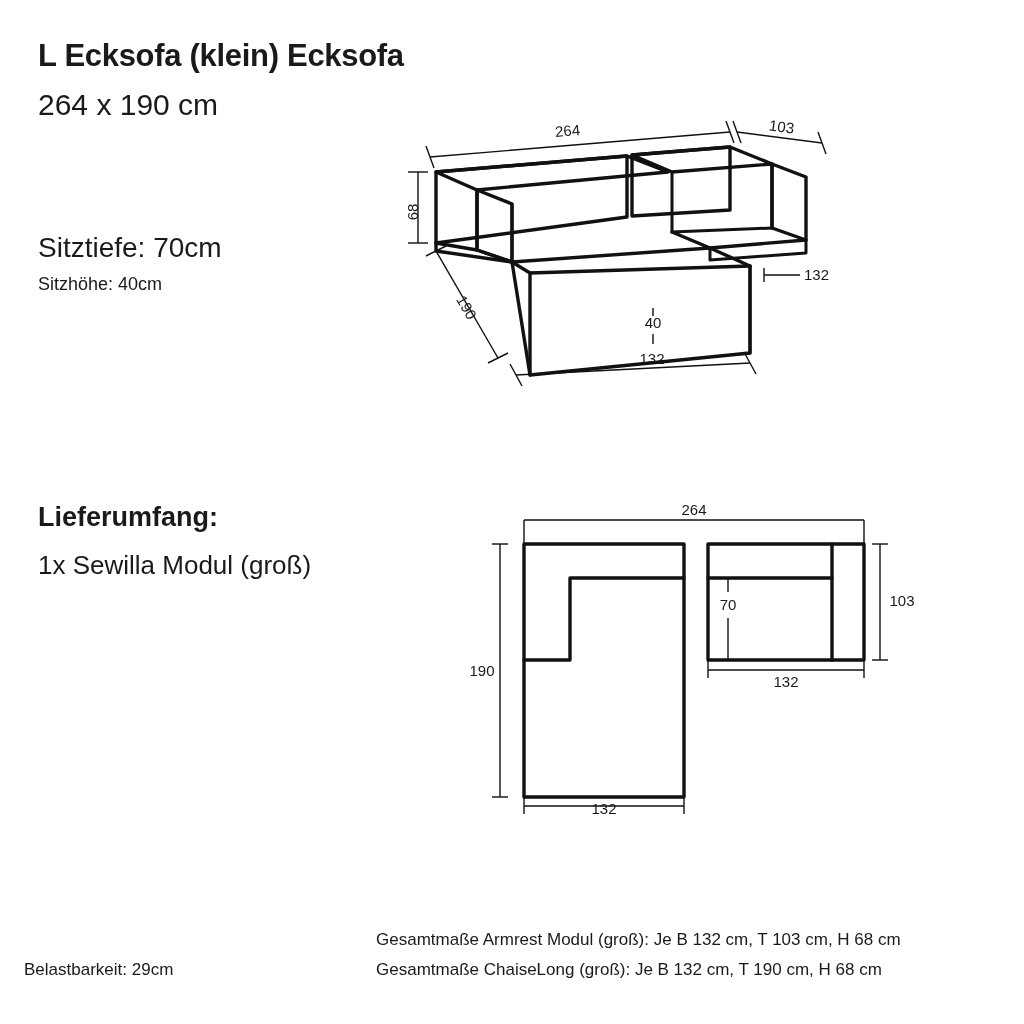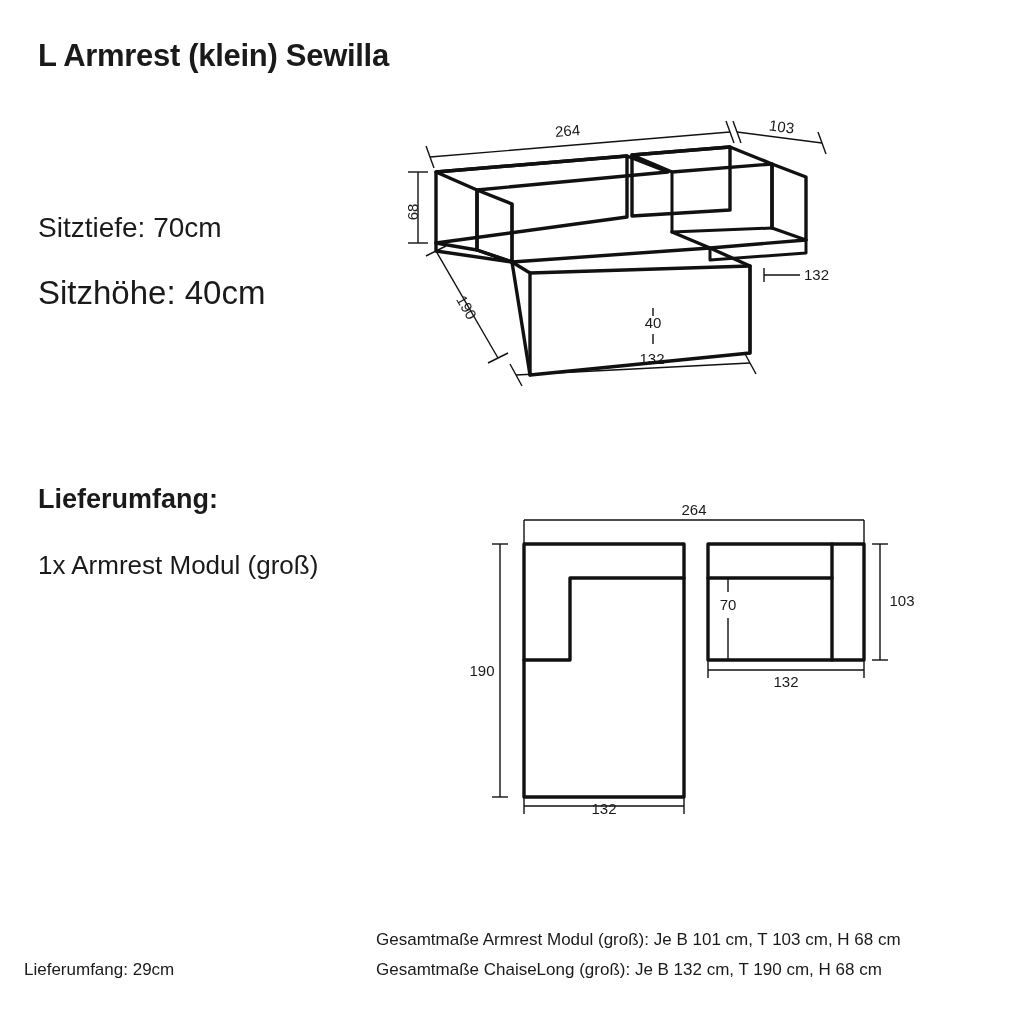--- a/index.html
+++ b/index.html
@@ -34,37 +34,37 @@
     position: absolute;
     left: 38px;
     top: 88px;
     font-size: 30px;
     font-weight: normal;
     white-space: nowrap;
   }
   #spec-depth {
     position: absolute;
     left: 38px;
-    top: 212px;
+    top: 232px;
     font-size: 28px;
     white-space: nowrap;
   }
   #spec-height {
     position: absolute;
     left: 38px;
     top: 274px;
-    font-size: 33px;
+    font-size: 18px;
     white-space: nowrap;
   }
 
   
   #scope-heading {
     position: absolute;
     left: 38px;
-    top: 484px;
+    top: 502px;
     font-size: 27px;
     font-weight: bold;
     white-space: nowrap;
   }
   #scope-item-0 {
     position: absolute;
     left: 38px;
     top: 550px;
     font-size: 26px;
     white-space: nowrap;
@@ -118,21 +118,22 @@
     fill: none;
     stroke: #111111;
     stroke-width: 1.4;
   }
 </style>
 </head>
 <body>
 
 <div class="page">
 
-  <div id="product-title">L Armrest (klein) Sewilla</div>
+  <div id="product-title">L Ecksofa (klein) Ecksofa</div>
+  <div id="product-dimensions">264 x 190 cm</div>
   <div id="spec-depth">Sitztiefe: 70cm</div>
   <div id="spec-height">Sitzhöhe: 40cm</div>
 
   <svg id="iso-drawing" class="drawing" width="600" height="330" viewBox="0 0 600 330">
 
     <g class="dim-line">
       <path d="M 30 47 L 330 22"></path>
       <path d="M 26 36 L 34 58"></path>
       <path d="M 326 11 L 334 33"></path>
     </g>
@@ -206,21 +207,21 @@
       <path class="sofa-line" d="M 130 163 L 350 156"></path>
 
       <path class="sofa-line" d="M 36 133 L 77 140"></path>
       <path class="sofa-line" d="M 36 133 L 36 141 L 112 152"></path>
 
       <path class="sofa-line-thin" d="M 350 156 L 350 243"></path>
     </g>
   </svg>
 
   <div id="scope-heading">Lieferumfang:</div>
-  <div id="scope-item-0">1x Armrest Modul (groß)</div>
+  <div id="scope-item-0">1x Sewilla Modul (groß)</div>
 
   <svg id="plan-drawing" class="drawing" width="500" height="330" viewBox="0 0 500 330">
 
     <g class="dim-line">
       <path d="M 84 22 L 424 22"></path>
       <path d="M 84 22 L 84 46"></path>
       <path d="M 424 22 L 424 46"></path>
     </g>
     <text class="dim-label" x="254" y="17" text-anchor="middle">264</text>
 
@@ -268,17 +269,17 @@
     <text class="dim-label" x="462" y="108" text-anchor="middle">103</text>
 
     <g class="dim-line">
       <path d="M 268 172 L 424 172"></path>
       <path d="M 268 162 L 268 180"></path>
       <path d="M 424 162 L 424 180"></path>
     </g>
     <text class="dim-label" x="346" y="178" text-anchor="middle" dominant-baseline="hanging">132</text>
   </svg>
 
-  <div class="footnote" id="foot-left-1">Lieferumfang: 29cm</div>
-  <div class="footnote" id="foot-right-0">Gesamtmaße Armrest Modul (groß): Je B 101 cm, T 103 cm, H 68 cm</div>
+  <div class="footnote" id="foot-left-1">Belastbarkeit: 29cm</div>
+  <div class="footnote" id="foot-right-0">Gesamtmaße Armrest Modul (groß): Je B 132 cm, T 103 cm, H 68 cm</div>
   <div class="footnote" id="foot-right-1">Gesamtmaße ChaiseLong (groß): Je B 132 cm, T 190 cm, H 68 cm</div>
 
 </div>
 
 </body></html>

